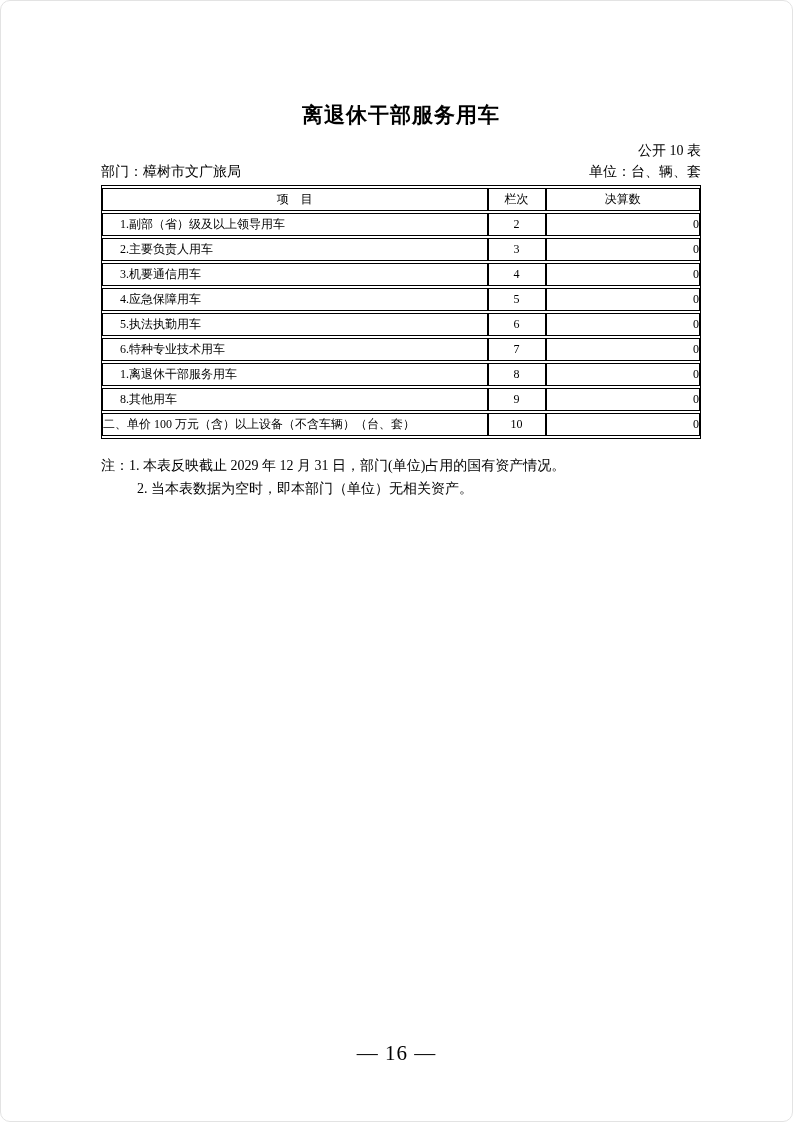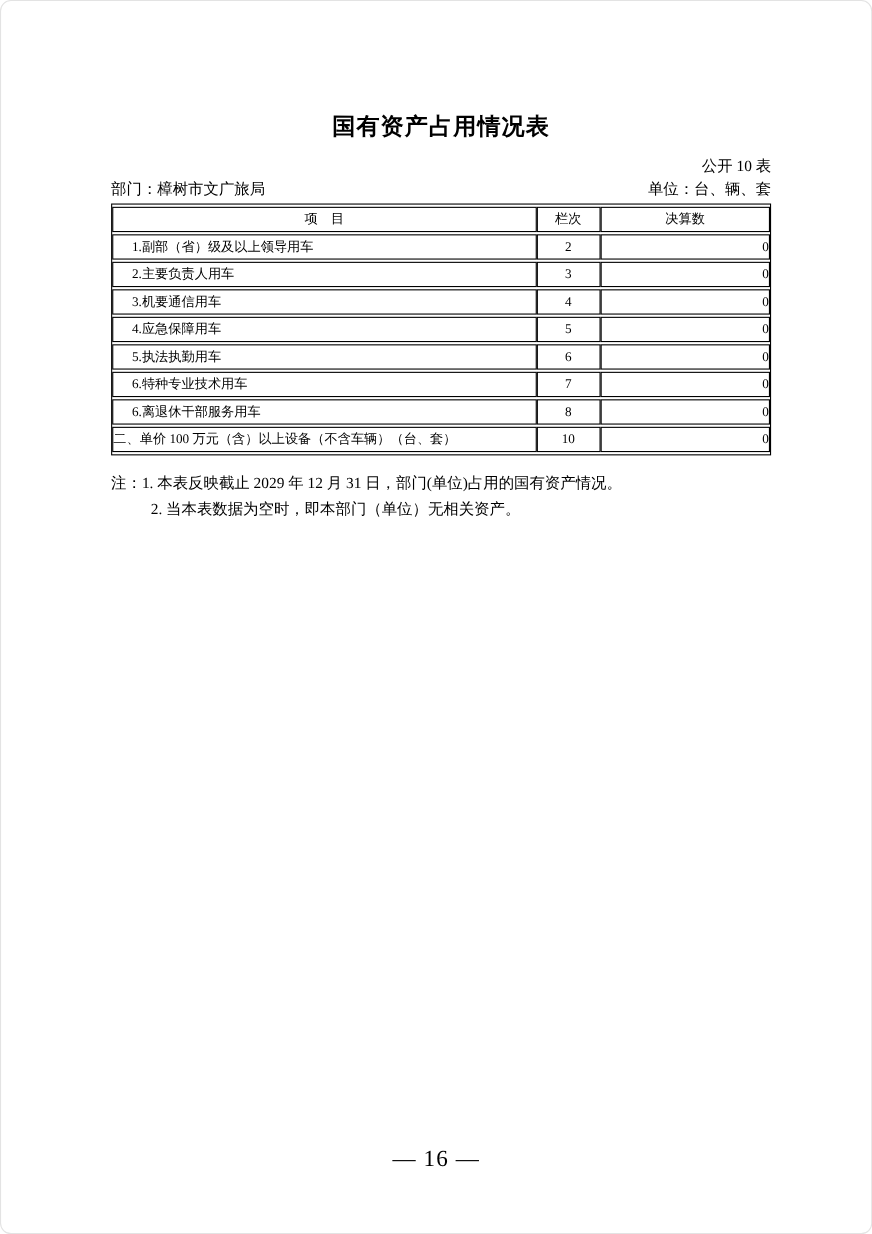--- a/index.html
+++ b/index.html
@@ -85,21 +85,21 @@
     font-size: 21px;
     letter-spacing: 1px;
   }
 </style>
 </head>
 <body>
 
 <div class="page">
   <div class="content">
 
-    <div class="doc-title">国有资产占用情况表</div>
+    <div class="doc-title">离退休干部服务用车</div>
 
     <div class="table-code">公开 10 表</div>
 
     <div class="meta-row">
       <span class="m-left">部门：樟树市文广旅局</span>
       <span class="m-right">单位：台、辆、套</span>
     </div>
 
     <table class="assets">
       <colgroup>
@@ -139,22 +139,27 @@
           <td class="c-item">5.执法执勤用车</td>
           <td class="c-col">6</td>
           <td class="c-val">0</td>
         </tr>
         <tr data-indent="1">
           <td class="c-item">6.特种专业技术用车</td>
           <td class="c-col">7</td>
           <td class="c-val">0</td>
         </tr>
         <tr data-indent="1">
-          <td class="c-item">6.离退休干部服务用车</td>
+          <td class="c-item">1.离退休干部服务用车</td>
           <td class="c-col">8</td>
+          <td class="c-val">0</td>
+        </tr>
+        <tr data-indent="1">
+          <td class="c-item">8.其他用车</td>
+          <td class="c-col">9</td>
           <td class="c-val">0</td>
         </tr>
         <tr data-indent="0">
           <td class="c-item">二、单价 100 万元（含）以上设备（不含车辆）（台、套）</td>
           <td class="c-col">10</td>
           <td class="c-val">0</td>
         </tr>
       </tbody>
     </table>
 

